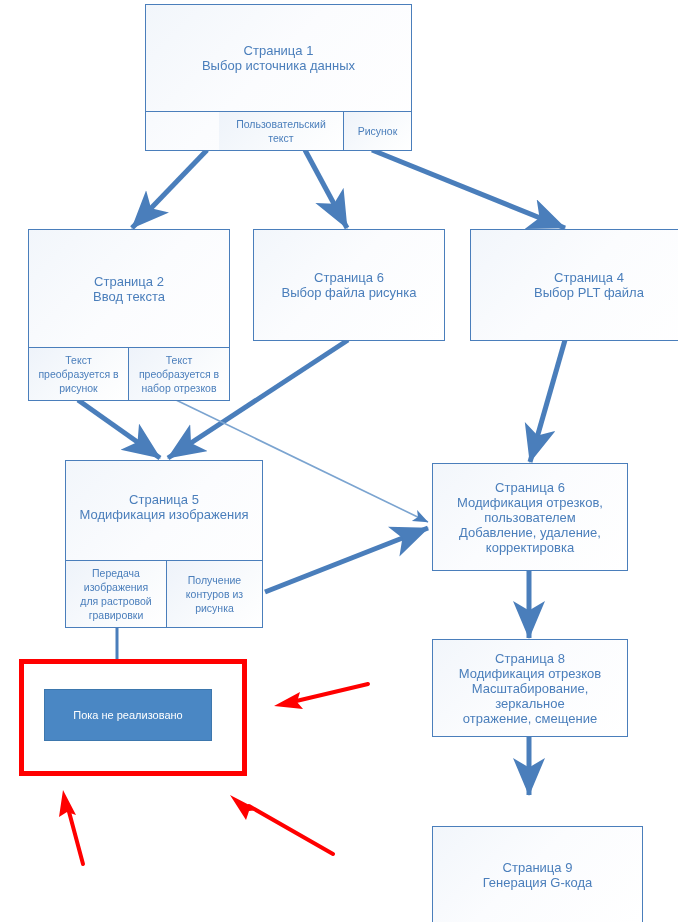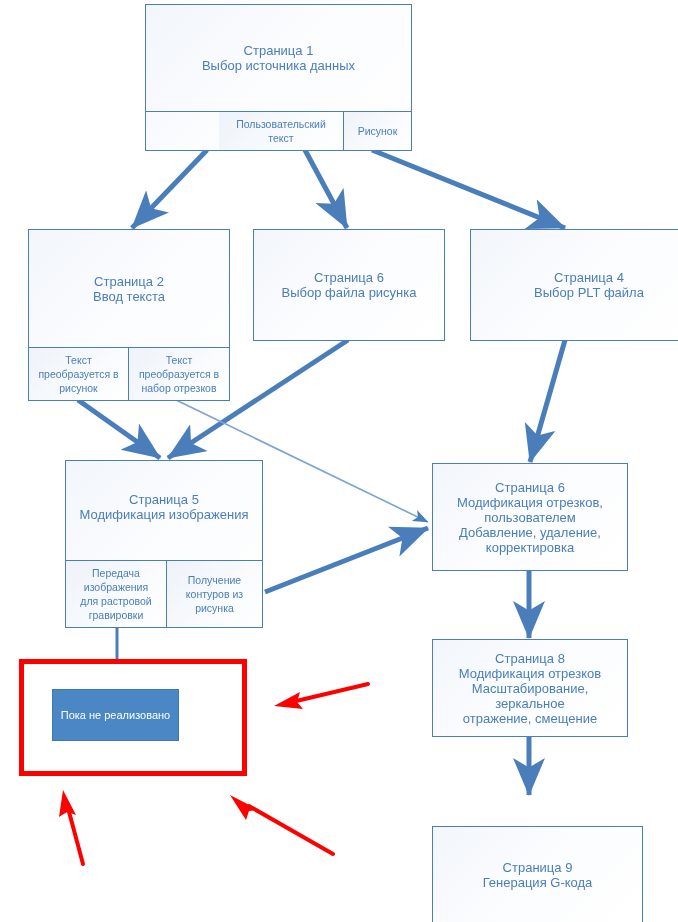--- a/index.html
+++ b/index.html
@@ -191,21 +191,21 @@
 отражение, смещение</div>
   </div>
 
   <div class="node" style="left:432px; top:826px; width:211px; height:98px;">
     <div class="node-title">Страница 9
 Генерация G-кода</div>
   </div>
 
   <div class="red-frame" style="left:19px; top:659px; width:228px; height:117px;"></div>
 
-  <div class="filled-box" style="left:52px; top:689px; width:127px; height:52px;">
+  <div class="filled-box" style="left:44px; top:689px; width:168px; height:52px;">
     <span>Пока не реализовано</span>
   </div>
 
   <svg class="annot-arrow" style="left:270px; top:678px;" width="105" height="45" viewBox="0 0 105 45">
     <g>
       <path d="M98,6 L22,24" stroke="#ff0000" stroke-width="4" stroke-linecap="round"></path>
       <path d="M4,28 L30,14 L27,24 L33,31 z" fill="#ff0000"></path>
     </g>
   </svg>
 

